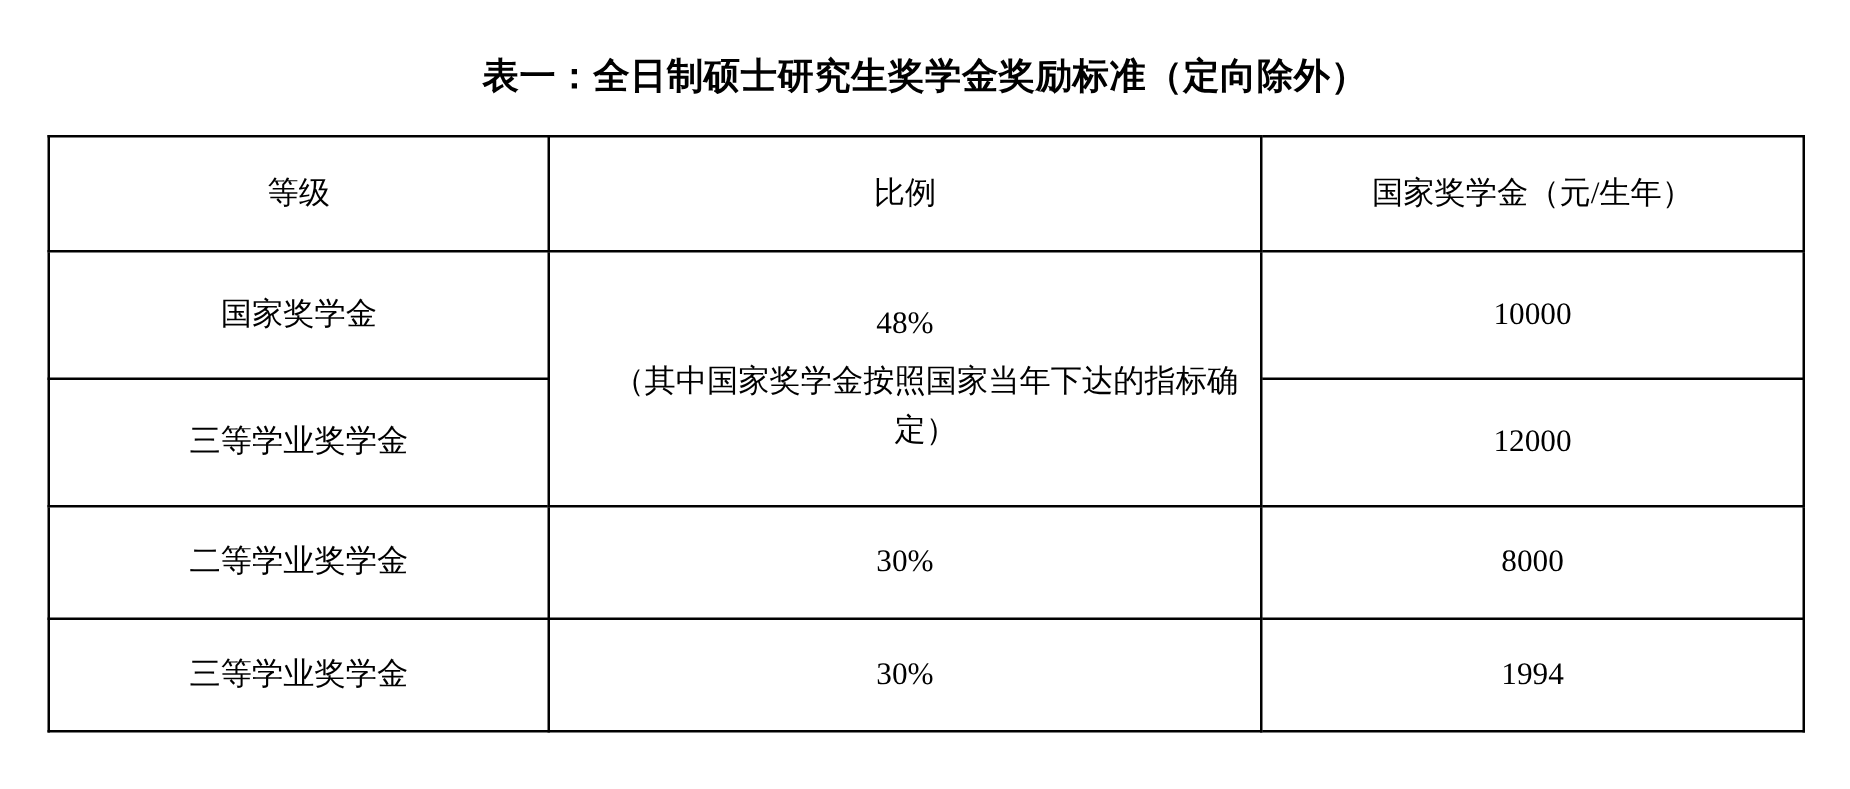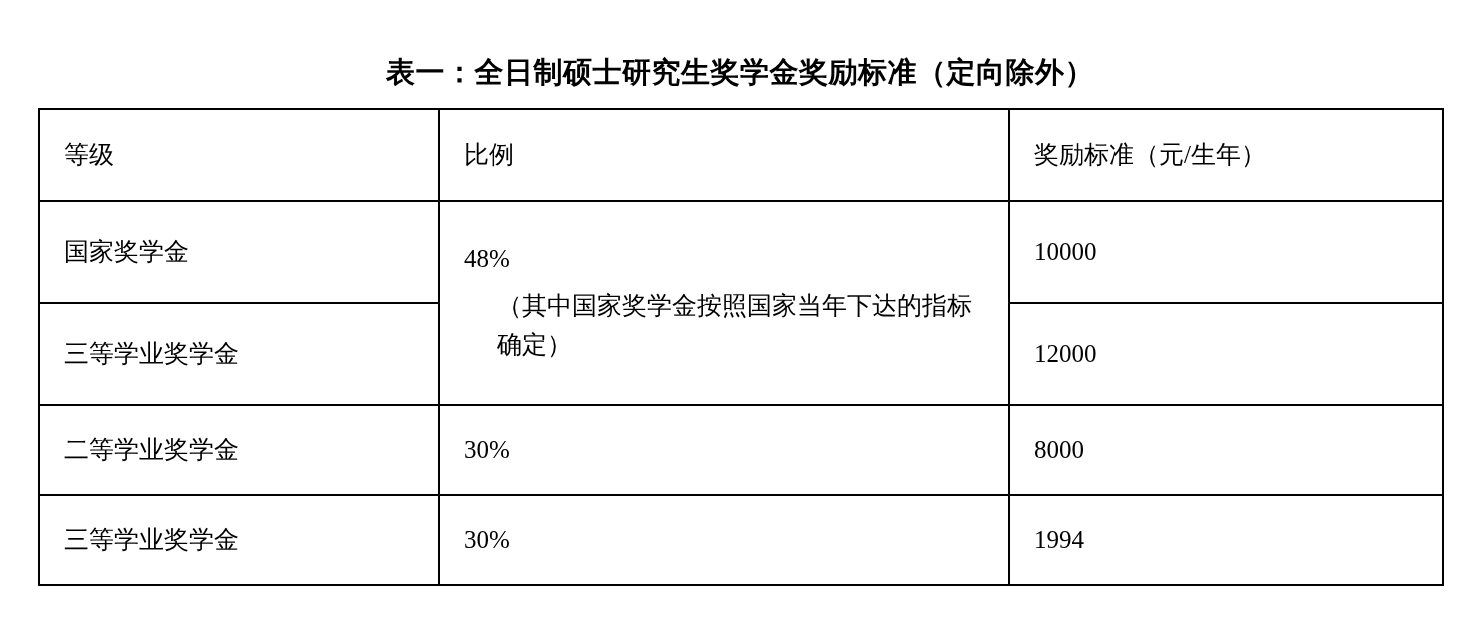--- a/index.html
+++ b/index.html
@@ -18,40 +18,41 @@
     position: relative;
     width: 1480px;
     height: 631px;
     box-sizing: border-box;
   }
   .doc-title {
     text-align: center;
     font-size: 29px;
     font-weight: bold;
     letter-spacing: 0.5px;
-    padding-top: 54px;
+    padding-top: 43px;
     padding-bottom: 0;
     line-height: 1.3;
   }
   .table-wrap {
     position: absolute;
     left: 38px;
     top: 108px;
     width: 1404px;
   }
   table.award-table {
     border-collapse: collapse;
     table-layout: fixed;
     width: 1404px;
     font-size: 25px;
   }
   table.award-table td {
     border: 2px solid #000000;
+    text-align: center;
     vertical-align: middle;
-    padding: 4px 24px;
+    padding: 4px 8px;
     line-height: 1.45;
   }
   col.c1 { width: 400px; }
   col.c2 { width: 570px; }
   col.c3 { width: 434px; }
 
   .r-head td { height: 82px; }
   .r1 td { height: 92px; }
   .r2 td { height: 92px; }
   .r3 td { height: 80px; }
@@ -82,21 +83,21 @@
     <table class="award-table">
       <colgroup>
         <col class="c1">
         <col class="c2">
         <col class="c3">
       </colgroup>
       <tbody>
         <tr class="r-head">
           <td>等级</td>
           <td>比例</td>
-          <td>奖励标准（元/生年）</td>
+          <td>国家奖学金（元/生年）</td>
         </tr>
         <tr class="r1">
           <td>国家奖学金</td>
           <td class="ratio-cell" rowspan="2">
             <span class="ratio-main">48%</span>
             <span class="ratio-note">（其中国家奖学金按照国家当年下达的指标确定）</span>
           </td>
           <td>10000</td>
         </tr>
         <tr class="r2">

